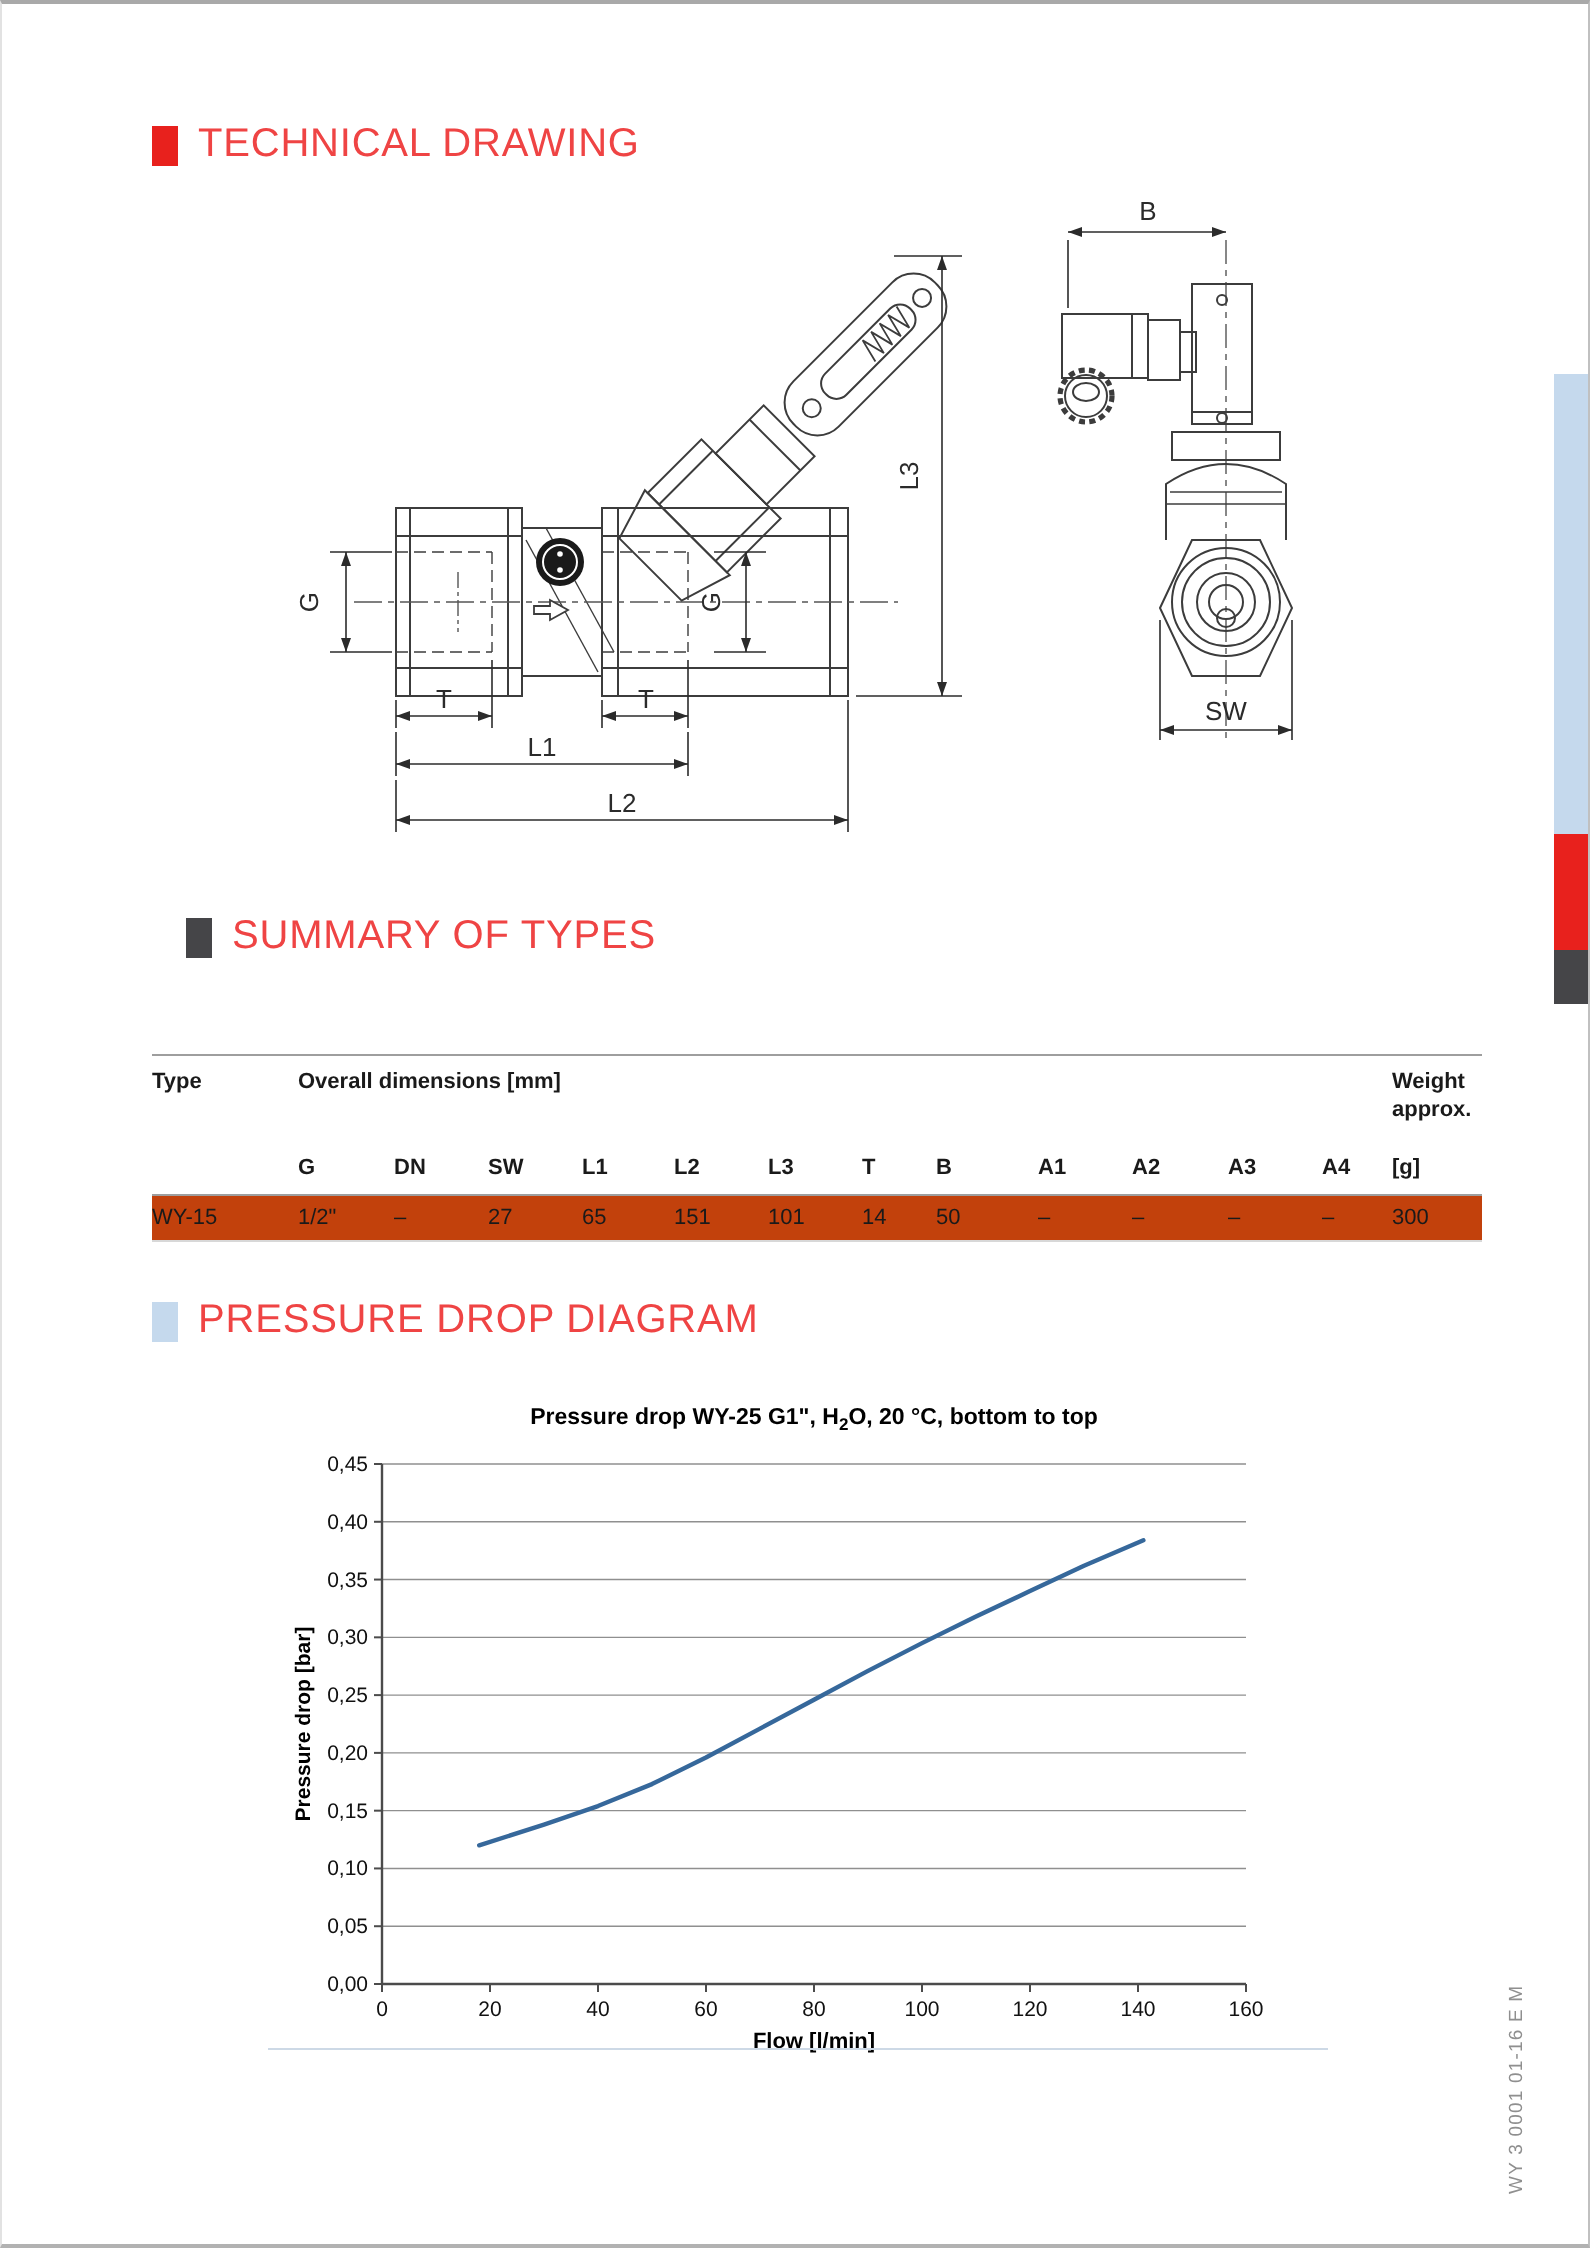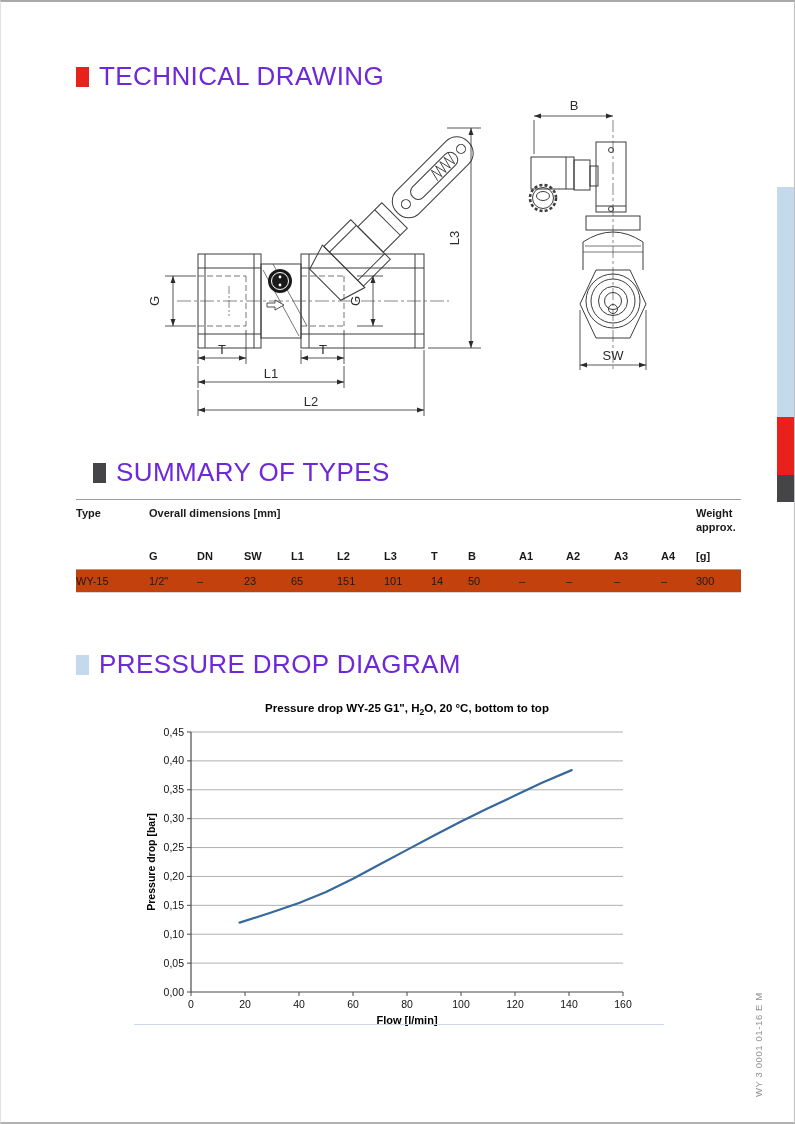--- a/index.html
+++ b/index.html
@@ -4,26 +4,26 @@
 <style>
   html,body{margin:0;padding:0;background:#fff;}
   #page{
     position:relative;width:795px;height:1124px;background:#ffffff;
     font-family:"Liberation Sans",sans-serif;overflow:hidden;box-sizing:border-box;
     border-top:2px solid #a9a9a9;border-bottom:2px solid #b2b2b2;
     border-left:1px solid #e2e2e2;border-right:1px solid #c0c0c0;
   }
   .sec-header{position:absolute;display:flex;align-items:center;gap:10px;}
   .sec-bullet{width:13px;height:20px;flex:0 0 13px;}
-  .sec-title{font-size:26px;font-weight:300;color:#6d28d9;letter-spacing:.4px;white-space:nowrap;}
+  .sec-title{font-size:20px;font-weight:300;color:#ef4444;letter-spacing:.4px;white-space:nowrap;}
   
   .tab{position:absolute;left:776px;width:19px;}
   
   #types-table-wrap{position:absolute;left:75px;top:497px;width:665px;}
-  table.types{border-collapse:collapse;width:665px;table-layout:fixed;font-size:11px;color:#1a1a1a;}
+  table.types{border-collapse:collapse;width:665px;table-layout:fixed;font-size:11px;color:#1a1a1a;margin-top:28px;}
   table.types td,table.types th{padding:0;text-align:left;font-weight:normal;overflow:hidden;white-space:nowrap;}
   tr.hrow1 th{vertical-align:top;padding-top:6px;height:46px;box-sizing:border-box;font-weight:bold;line-height:14px;}
   tr.hrow2 th{vertical-align:bottom;padding-bottom:7px;height:24px;box-sizing:border-box;font-weight:bold;}
   tr.hrow1{border-top:1px solid #9e9e9e;}
   tr.hrow2{border-bottom:1px solid #9e9e9e;}
   tr.drow{height:23px;border-bottom:1px solid #d8d8d8;}
   tr.drow.shade{background:#c2410c;}
   
   #chart-svg{position:absolute;left:140px;top:694px;}
   #chart-underline{position:absolute;left:133px;top:1022px;width:530px;border-top:1px solid #cdd9e6;}
@@ -234,21 +234,21 @@
           <th>A3</th>
           <th>A4</th>
           <th>[g]</th>
         </tr>
       </thead>
       <tbody id="types-tbody">
           <tr class="drow shade">
             <td>WY-15</td>
             <td>1/2"</td>
             <td>–</td>
-            <td>23</td>
+            <td>27</td>
             <td>65</td>
             <td>151</td>
             <td>101</td>
             <td>14</td>
             <td>50</td>
             <td>–</td>
             <td>–</td>
             <td>–</td>
             <td>–</td>
             <td>300</td>

